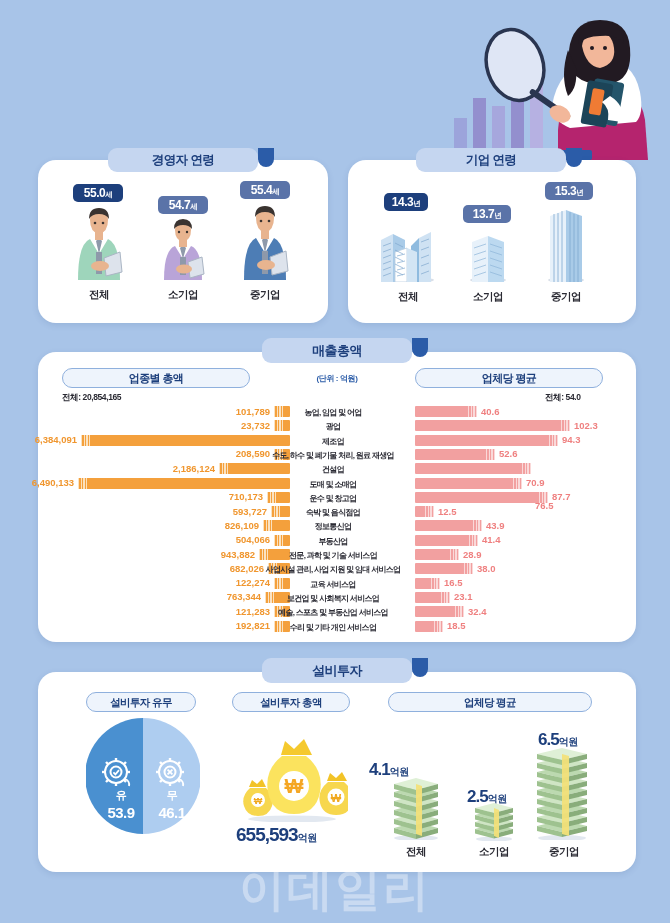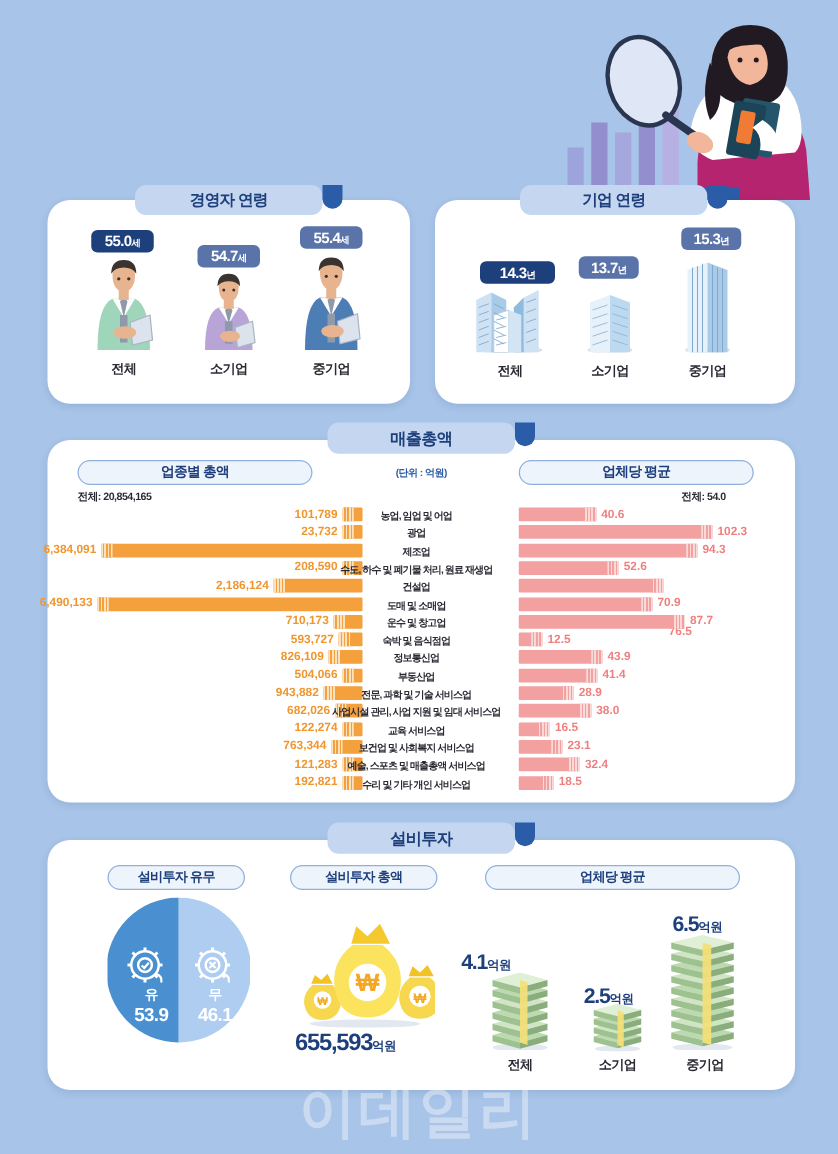--- a/index.html
+++ b/index.html
@@ -247,21 +247,21 @@
     <circle cx="25" cy="18" r="1.3" fill="#3a3330"></circle>
     <circle cx="33" cy="18" r="1.3" fill="#3a3330"></circle>
   </svg>
   <div class="ag-label" style="left:235px; top:288px; width:60px;">중기업</div>
 
   <div class="card" style="left:348px; top:160px; width:288px; height:163px;">
   </div>
   <div class="band" style="left:416px; top:148px; width:150px; height:24px; line-height:24px; font-size:12.5px;">기업 연령</div>
   <div class="band-tab" style="left:566px; top:148px;"></div>
 
-  <div class="bubble bub-dark" style="left:384px; top:209px; width:60px; height:18px; line-height:18px; font-size:12px;">
+  <div class="bubble bub-dark" style="left:384px; top:193px; width:44px; height:18px; line-height:18px; font-size:12px;">
     <span>14.3</span><span class="unit">년</span>
   </div>
   <svg class="bldg" style="left:375px; top:216px;" width="66" height="66" viewBox="0 0 66 66">
     <ellipse cx="33" cy="64" rx="26" ry="3" fill="#d9dfe8"></ellipse>
     <path d="M6 24 L18 18 L18 66 L6 66 Z" fill="#cfe2f3"></path>
     <path d="M18 18 L30 24 L30 66 L18 66 Z" fill="#a9cbe8"></path>
     <path d="M44 22 L56 16 L56 66 L44 66 Z" fill="#cfe2f3"></path>
     <path d="M36 30 L44 22 L44 66 L36 66 Z" fill="#8fbbdf"></path>
     <path d="M20 36 L32 32 L32 66 L20 66 Z" fill="#ffffff" stroke="#b7cde1" stroke-width="0.8"></path>
     <path d="M32 32 L42 36 L42 66 L32 66 Z" fill="#d3e5f4"></path>
@@ -466,21 +466,21 @@
       <div class="oval" style="left: 173px; top: 591.4px; width: 88px;">763,344</div>
       <div class="row-ind" style="left: 258px; top: 592.9px;">보건업 및 사회복지 서비스업</div>
       <div class="pbar" style="left: 415px; top: 591.9px; width: 35px;">
         <span class="cap"></span>
       </div>
       <div class="pval" style="left: 454px; top: 591.4px;">23.1</div>
       <div class="obar" style="left: 274px; top: 606.2px; width: 16px;">
         <span class="cap"></span>
       </div>
       <div class="oval" style="left: 182px; top: 605.7px; width: 88px;">121,283</div>
-      <div class="row-ind" style="left: 258px; top: 607.2px;">예술, 스포츠 및 매출총액 서비스업</div>
+      <div class="row-ind" style="left: 258px; top: 607.2px;">예술, 스포츠 및 부동산업 서비스업</div>
       <div class="pbar" style="left: 415px; top: 606.2px; width: 49px;">
         <span class="cap"></span>
       </div>
       <div class="pval" style="left: 468px; top: 605.7px;">32.4</div>
       <div class="obar" style="left: 274px; top: 620.5px; width: 16px;">
         <span class="cap"></span>
       </div>
       <div class="oval" style="left: 182px; top: 620px; width: 88px;">192,821</div>
       <div class="row-ind" style="left: 258px; top: 621.5px;">수리 및 기타 개인 서비스업</div>
       <div class="pbar" style="left: 415px; top: 620.5px; width: 28px;">

